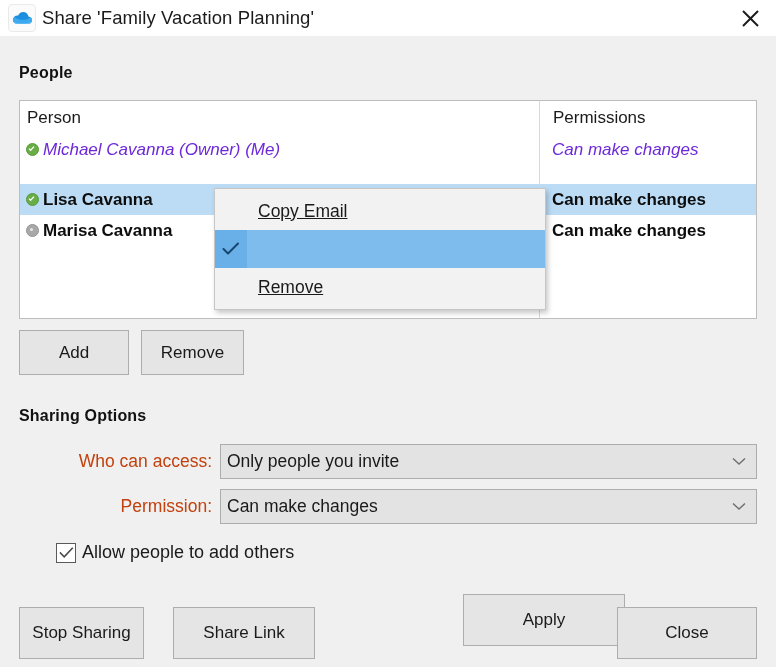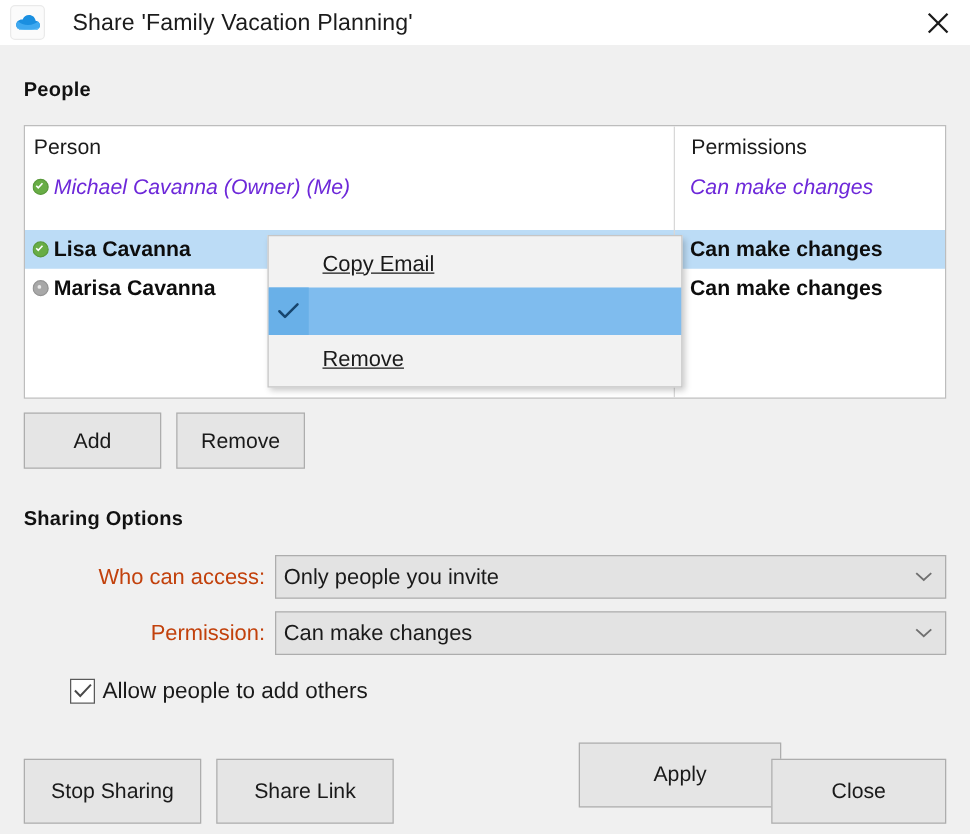--- a/index.html
+++ b/index.html
@@ -19,21 +19,20 @@
 
   
   .titlebar {
     height: 36px;
     background: #ffffff;
     display: flex;
     align-items: center;
     padding: 0 0 0 8px;
     position: relative;
     box-sizing: border-box;
-    gap: 16px;
   }
   .title-icon {
     width: 26px;
     height: 26px;
     border-radius: 4px;
     background: #fbfbfb;
     border: 1px solid #eaeaea;
     display: flex;
     align-items: center;
     justify-content: center;
@@ -176,21 +175,21 @@
     font-family: "Liberation Sans", sans-serif;
     display: flex;
     align-items: center;
     justify-content: center;
     box-sizing: border-box;
     position: absolute;
     cursor: default;
   }
   #add-button    { left: 19px;  top: 330px; width: 110px; height: 45px; }
   #remove-button { left: 141px; top: 330px; width: 103px; height: 45px; }
-  #stop-sharing-button { left: 19px;  top: 607px; width: 142px; height: 52px; }
+  #stop-sharing-button { left: 19px;  top: 607px; width: 125px; height: 52px; }
   #share-link-button   { left: 173px; top: 607px; width: 142px; height: 52px; }
   #apply-button  { left: 463px; top: 594px; width: 162px; height: 52px; }
   #close-button  { left: 617px; top: 607px; width: 140px; height: 52px; }
 
   
   .form-row {
     position: absolute;
     display: flex;
     align-items: center;
   }

